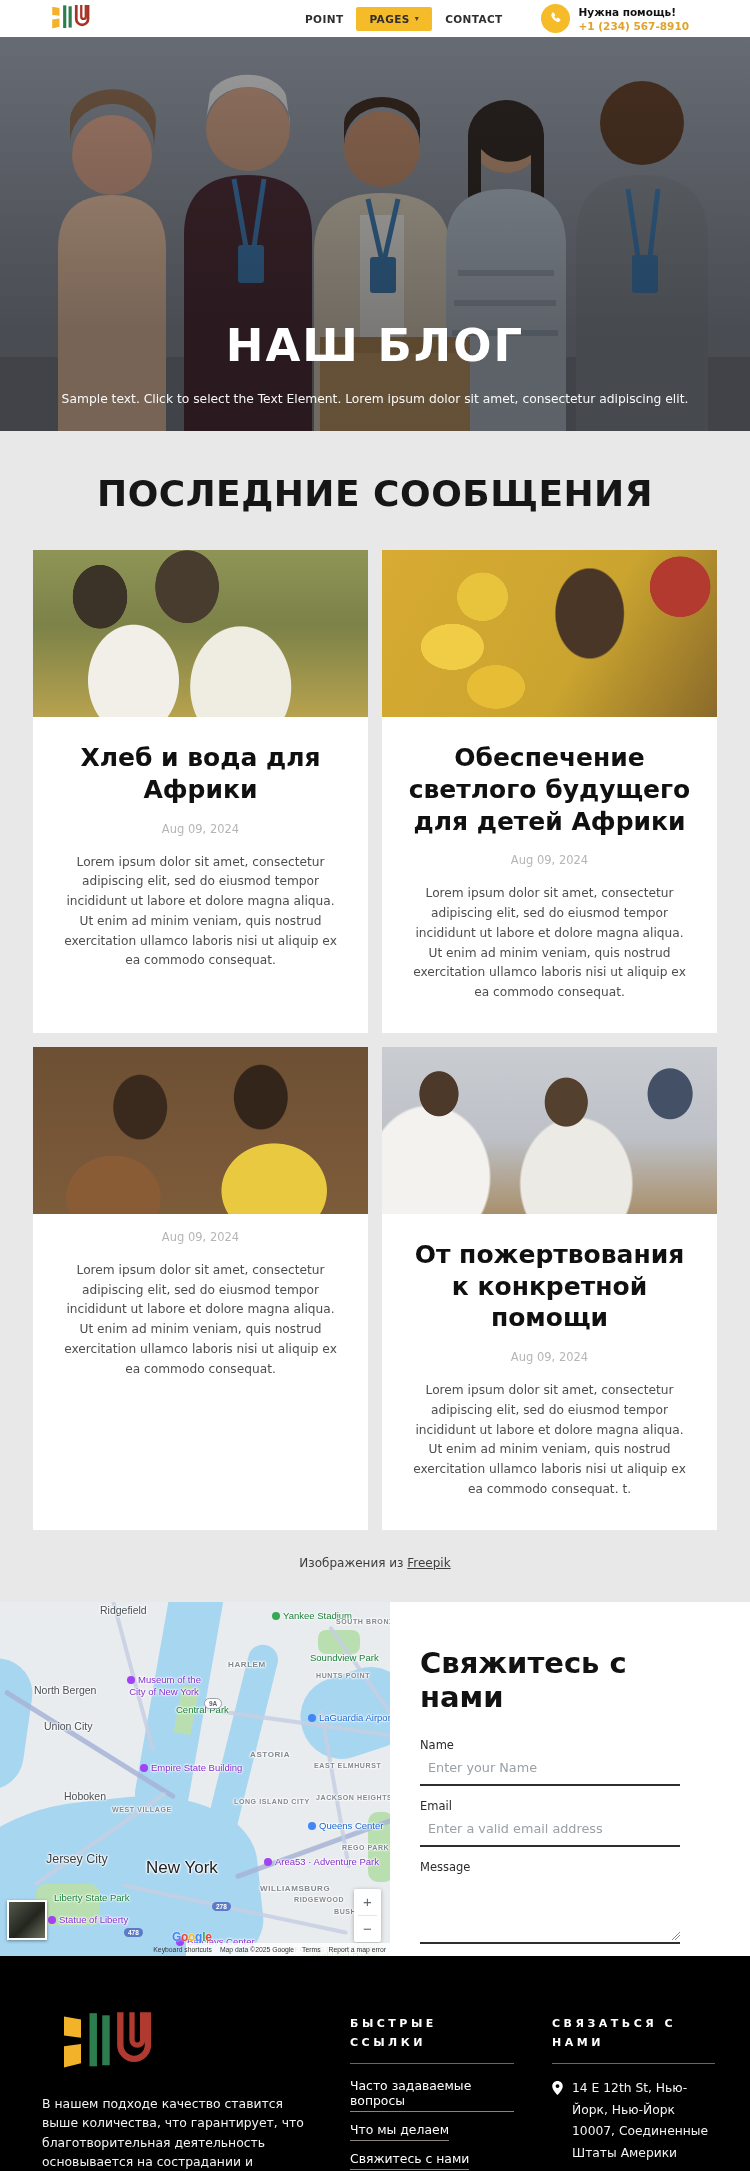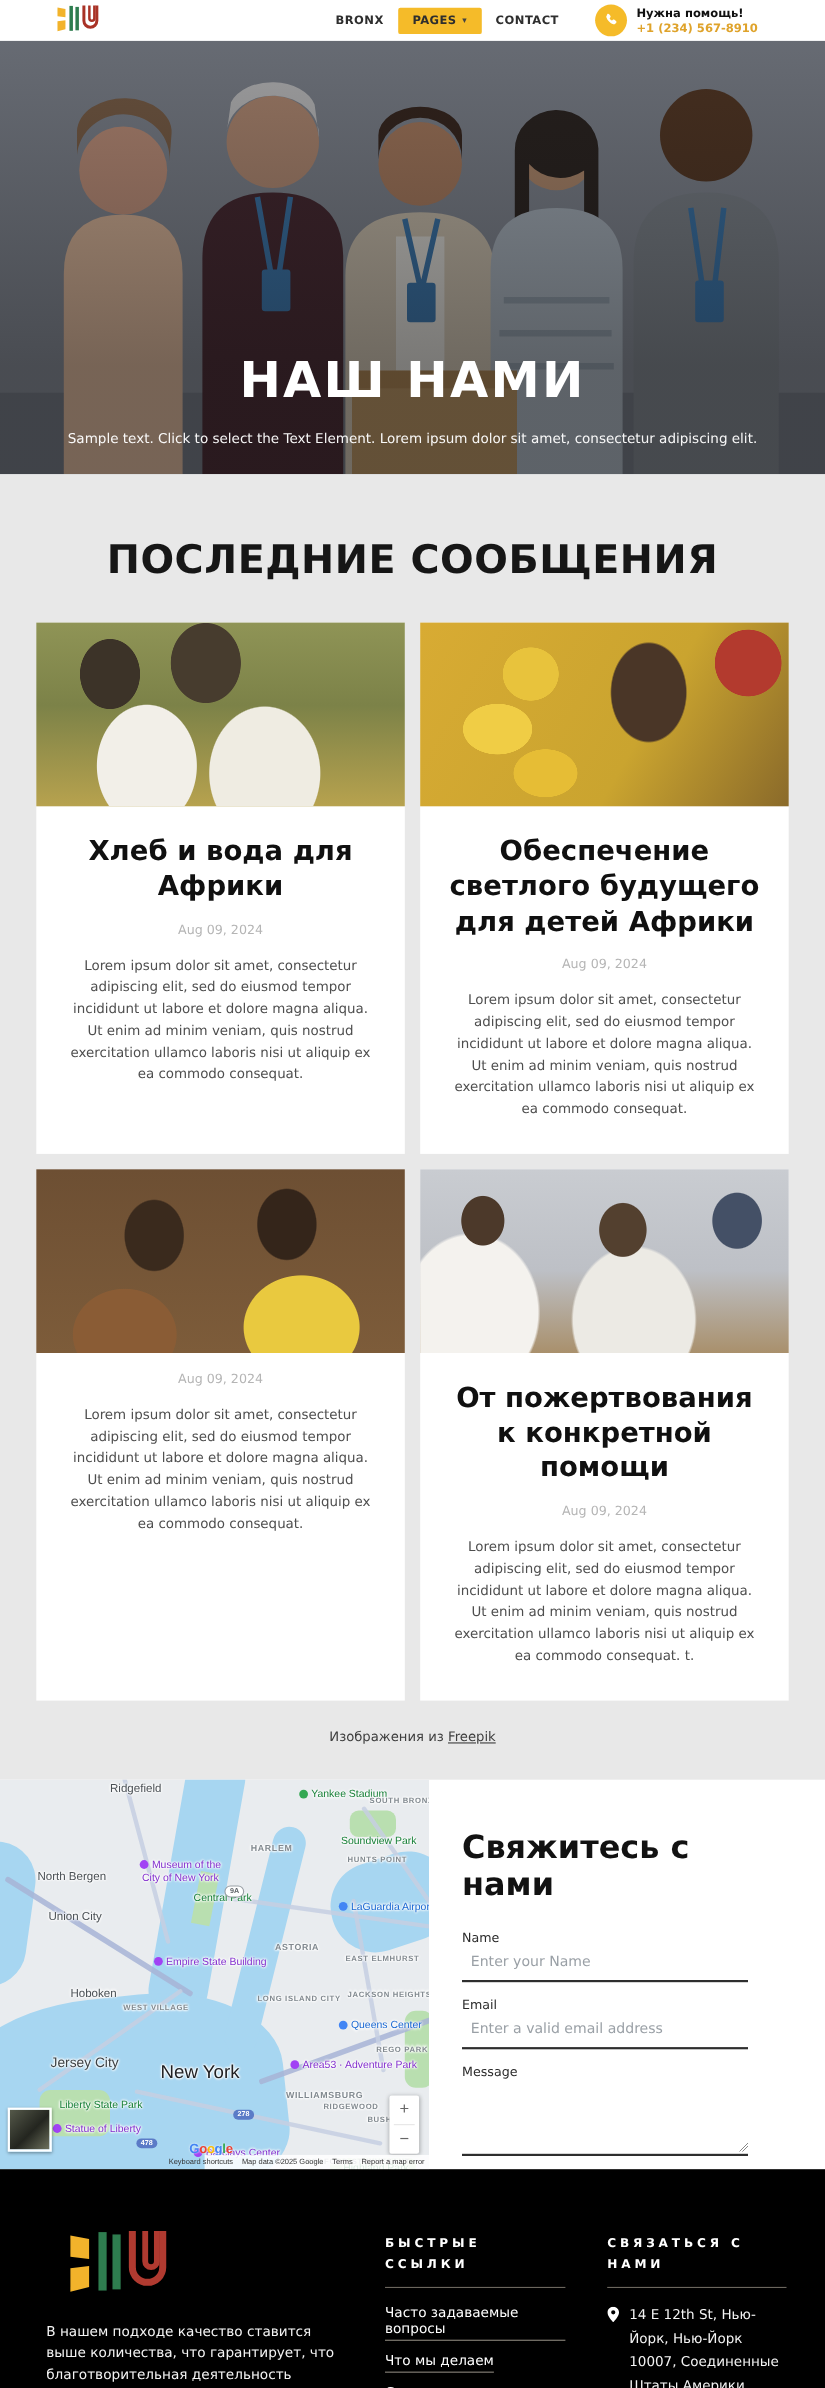--- a/index.html
+++ b/index.html
@@ -27,21 +27,21 @@
   
   .hero{position:relative;height:394px;overflow:hidden;background:#70757e}
   .hero-art{position:absolute;inset:0;width:100%;height:100%}
   .hero::after{content:"";position:absolute;inset:0;background:linear-gradient(180deg,rgba(12,12,16,.30),rgba(10,10,12,.52) 75%)}
   .hero-text{position:absolute;left:0;right:0;top:282px;text-align:center;color:#fff;z-index:2}
   .hero-text h1{margin:0;font-size:45px;font-weight:800;letter-spacing:2px}
   .hero-text p{margin:20px 40px 0;font-size:12.3px;opacity:.96}
 
   
   .posts{background:var(--section-bg);padding:42px 33px 0}
-  .posts h2{margin:16px 0 36px;text-align:center;font-size:36px;font-weight:800;letter-spacing:.5px;color:var(--ink)}
+  .posts h2{margin:0 0 36px;text-align:center;font-size:36px;font-weight:800;letter-spacing:.5px;color:var(--ink)}
   .grid{display:grid;grid-template-columns:1fr 1fr;gap:14px}
   .card{background:#fff;text-align:center;padding-bottom:30px}
   .card-img{height:167px}
   .card h3{margin:25px 22px 0;font-size:25px;line-height:1.27;font-weight:800;color:#101010}
   .date{margin-top:16px;font-size:11.5px;color:#b5b5b5}
   .card p{margin:17px 27px 0;font-size:12.2px;line-height:1.62;color:var(--body)}
   .credit{text-align:center;padding:26px 0 32px;font-size:12px;color:#3d3d3d}
   .credit a{text-decoration:underline}
 
   
@@ -115,21 +115,21 @@
       <svg viewBox="0 0 100 64" width="66" height="29">
         <path d="M2 6 L18 9 L18 26 L2 24 Z" fill="#F2B32B"></path>
         <path d="M2 34 L18 32 L18 50 L2 54 Z" fill="#F2B32B"></path>
         <rect x="26" y="3" width="7" height="50" fill="#2E7D4F"></rect>
         <rect x="38" y="5" width="7" height="47" fill="#2E7D4F"></rect>
         <path d="M55 2 V33 a13 13 0 0 0 26 0 V2" fill="none" stroke="#A93226" stroke-width="6"></path>
         <path d="M66 2 V28 a5 5 0 0 0 10 0 V2" fill="none" stroke="#A93226" stroke-width="5"></path>
       </svg>
     </a>
     <nav class="nav">
-      <a>BRONX</a>
+      <a>POINT</a>
       <a class="active">
           <span>PAGES</span>
           <span class="caret">▾</span>
         </a>
       <a>CONTACT</a>
     </nav>
     <div class="help">
       <span class="help-icon">
         <svg width="15" height="15" viewBox="0 0 24 24">
             <path d="M6.6 2.8c.8-.8 2-.7 2.7.2l1.7 2.3c.6.8.5 1.9-.2 2.6l-.9.9c.5 1.2 2.3 3 3.5 3.5l.9-.9c.7-.7 1.8-.8 2.6-.2l2.3 1.7c.9.7 1 1.9.2 2.7l-1.2 1.2c-.8.8-2 1.1-3.1.7-4.4-1.5-8.3-5.4-9.8-9.8-.4-1.1-.1-2.3.7-3.1z" fill="#fff"></path>
@@ -165,21 +165,21 @@
       <path d="M576 394 V202 q0-64 66-64 q66 0 66 64 V394 Z" fill="#888f96"></path>
       <path d="M234 142 l12 68 M264 142 l-10 68" stroke="#3f7fb8" stroke-width="5"></path>
       <path d="M628 152 l10 68 M658 152 l-8 68" stroke="#3f7fb8" stroke-width="5"></path>
       <rect x="238" y="208" width="26" height="38" rx="3" fill="#3f7fb8"></rect>
       <rect x="632" y="218" width="26" height="38" rx="3" fill="#3f7fb8"></rect>
       <rect x="370" y="220" width="26" height="36" rx="3" fill="#3f7fb8"></rect>
       <rect x="320" y="300" width="150" height="94" fill="#c59d66"></rect>
       <rect x="320" y="300" width="150" height="16" fill="#b78c55"></rect>
     </svg>
     <div class="hero-text">
-      <h1>НАШ НАМИ</h1>
+      <h1>НАШ БЛОГ</h1>
       <p>Sample text. Click to select the Text Element. Lorem ipsum dolor sit amet, consectetur adipiscing elit.</p>
     </div>
   </section>
 
   <section class="posts">
     <h2>ПОСЛЕДНИЕ СООБЩЕНИЯ</h2>
     <div class="grid">
       <article class="card">
         <div class="card-img img1"></div>
         <h3>Хлеб и вода для Африки</h3>

